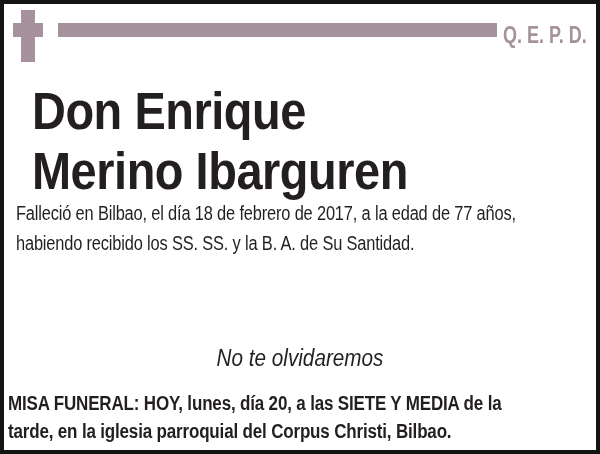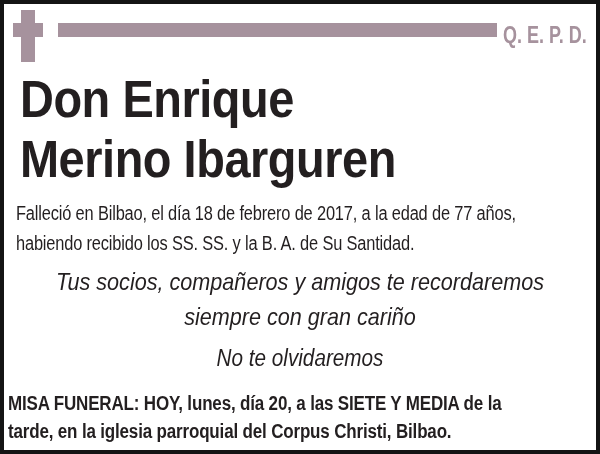--- a/index.html
+++ b/index.html
@@ -38,21 +38,21 @@
     position: absolute; left: 499px; top: 17px;
     font-size: 24px; font-weight: bold;
     color: var(--accent, #a6929d);
     white-space: nowrap;
     transform: scaleX(0.75);
     transform-origin: 0 50%;
   }
   
   .name {
     position: absolute; left: 12px; top: 62px;
-    margin: 4px;
+    margin: 16px;
     font-size: 51px; font-weight: bold;
     line-height: 60px; letter-spacing: -0.5px;
   }
   .name .line {
     display: block; white-space: nowrap;
     transform: scaleX(0.92); transform-origin: 0 50%;
   }
   
   .notice {
     position: absolute; left: 12px; top: 194px;
@@ -109,24 +109,20 @@
   <h1 class="name">
     <span class="line">Don Enrique</span>
     <span class="line">Merino Ibarguren</span>
   </h1>
 
   <div class="notice">
     <span class="line">Falleció en Bilbao, el día 18 de febrero de 2017, a la edad de 77 años,</span>
     <span class="line">habiendo recibido los SS. SS. y la B. A. de Su Santidad.</span>
   </div>
 
-  <div class="tribute">
-    <span class="line">Tus socios, compañeros y amigos te recordaremos</span>
-    <span class="line">siempre con gran cariño</span>
-  </div>
 
   <div class="farewell">
     <span class="line">No te olvidaremos</span>
   </div>
 
   <div class="funeral">
     <span class="line">MISA FUNERAL: HOY, lunes, día 20, a las SIETE Y MEDIA de la</span>
     <span class="line">tarde, en la iglesia parroquial del Corpus Christi, Bilbao.</span>
   </div>
 

